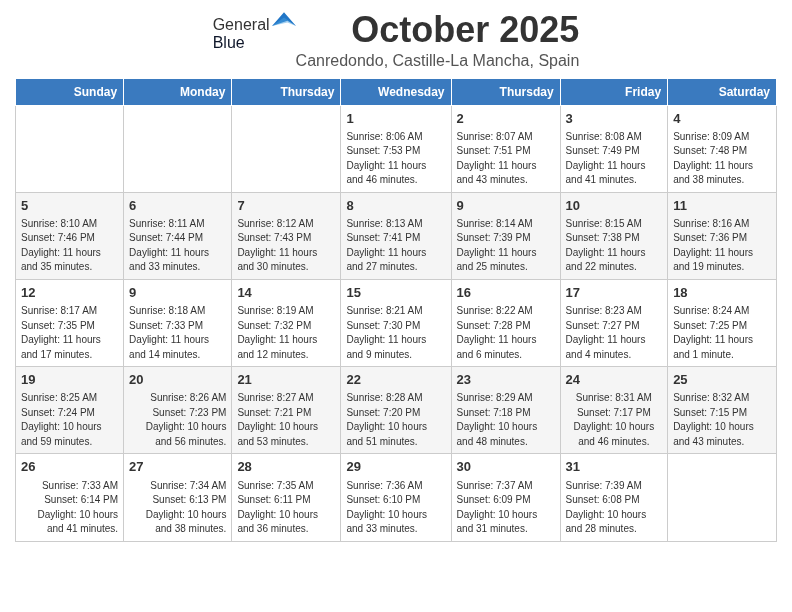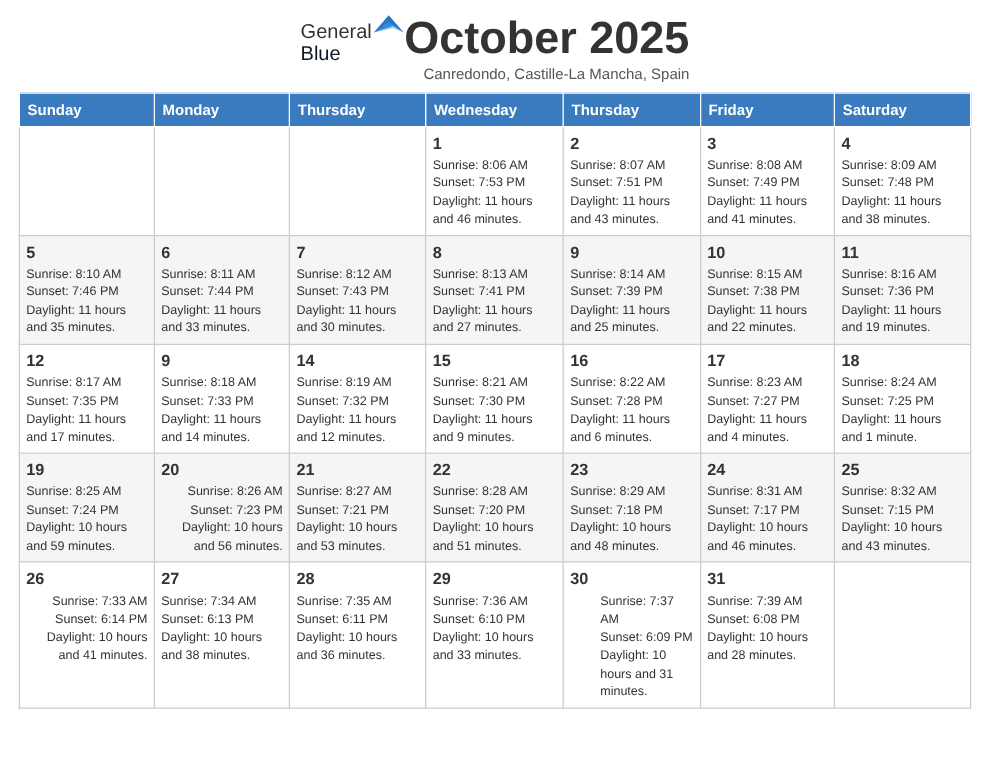--- a/index.html
+++ b/index.html
@@ -32,33 +32,33 @@
     .title-block {
       text-align: right;
     }
     .month-title {
       font-size: 36px;
       font-weight: bold;
       color: #333;
       line-height: 1.1;
     }
     .location {
-      font-size: 12px;
+      font-size: 16px;
       color: #555;
       margin-top: 2px;
     }
     .calendar {
       width: 100%;
       border-collapse: collapse;
       font-size: 10.5px;
     }
     .calendar thead th {
       background-color: #3a7abf;
       color: #fff;
-      text-align: left;
+      text-align: right;
       padding: 6px 6px;
       font-size: 12px;
       font-weight: bold;
       border: 1px solid #fff;
     }
     .calendar tbody td {
       vertical-align: top;
       border: 1px solid #ccc;
       padding: 4px 5px;
       width: 113px;
@@ -262,59 +262,59 @@
 Daylight: 10 hours and 51 minutes.</div>
         </td>
         <td>
           <span class="day-num">23</span>
           <div class="day-info" style="white-space: pre-line;">Sunrise: 8:29 AM
 Sunset: 7:18 PM
 Daylight: 10 hours and 48 minutes.</div>
         </td>
         <td>
           <span class="day-num">24</span>
-          <div class="day-info" style="white-space: pre-line;">Sunrise: 8:31 AM
+          <div class="day-info" style="white-space: pre-line; text-align: center;">Sunrise: 8:31 AM
 Sunset: 7:17 PM
 Daylight: 10 hours and 46 minutes.</div>
         </td>
         <td>
           <span class="day-num">25</span>
           <div class="day-info" style="white-space: pre-line;">Sunrise: 8:32 AM
 Sunset: 7:15 PM
 Daylight: 10 hours and 43 minutes.</div>
         </td>
       </tr>
       <tr>
         <td>
           <span class="day-num">26</span>
           <div class="day-info" style="white-space: pre-line; text-align: right;">Sunrise: 7:33 AM
 Sunset: 6:14 PM
 Daylight: 10 hours and 41 minutes.</div>
         </td>
         <td>
           <span class="day-num">27</span>
-          <div class="day-info" style="white-space: pre-line;">Sunrise: 7:34 AM
+          <div class="day-info" style="white-space: pre-line; text-align: right;">Sunrise: 7:34 AM
 Sunset: 6:13 PM
 Daylight: 10 hours and 38 minutes.</div>
         </td>
         <td>
           <span class="day-num">28</span>
           <div class="day-info" style="white-space: pre-line;">Sunrise: 7:35 AM
 Sunset: 6:11 PM
 Daylight: 10 hours and 36 minutes.</div>
         </td>
         <td>
           <span class="day-num">29</span>
           <div class="day-info" style="white-space: pre-line;">Sunrise: 7:36 AM
 Sunset: 6:10 PM
 Daylight: 10 hours and 33 minutes.</div>
         </td>
         <td>
           <span class="day-num">30</span>
-          <div class="day-info" style="white-space: pre-line; margin-left: 24px;">Sunrise: 7:37 AM
+          <div class="day-info" style="white-space: pre-line;">Sunrise: 7:37 AM
 Sunset: 6:09 PM
 Daylight: 10 hours and 31 minutes.</div>
         </td>
         <td>
           <span class="day-num">31</span>
           <div class="day-info" style="white-space: pre-line;">Sunrise: 7:39 AM
 Sunset: 6:08 PM
 Daylight: 10 hours and 28 minutes.</div>
         </td>
         <td class="empty-cell"></td>

